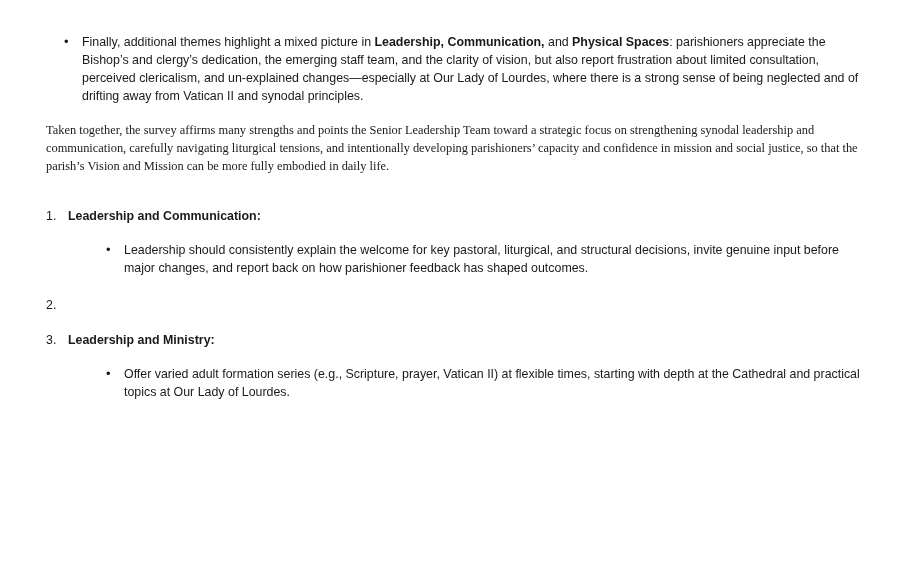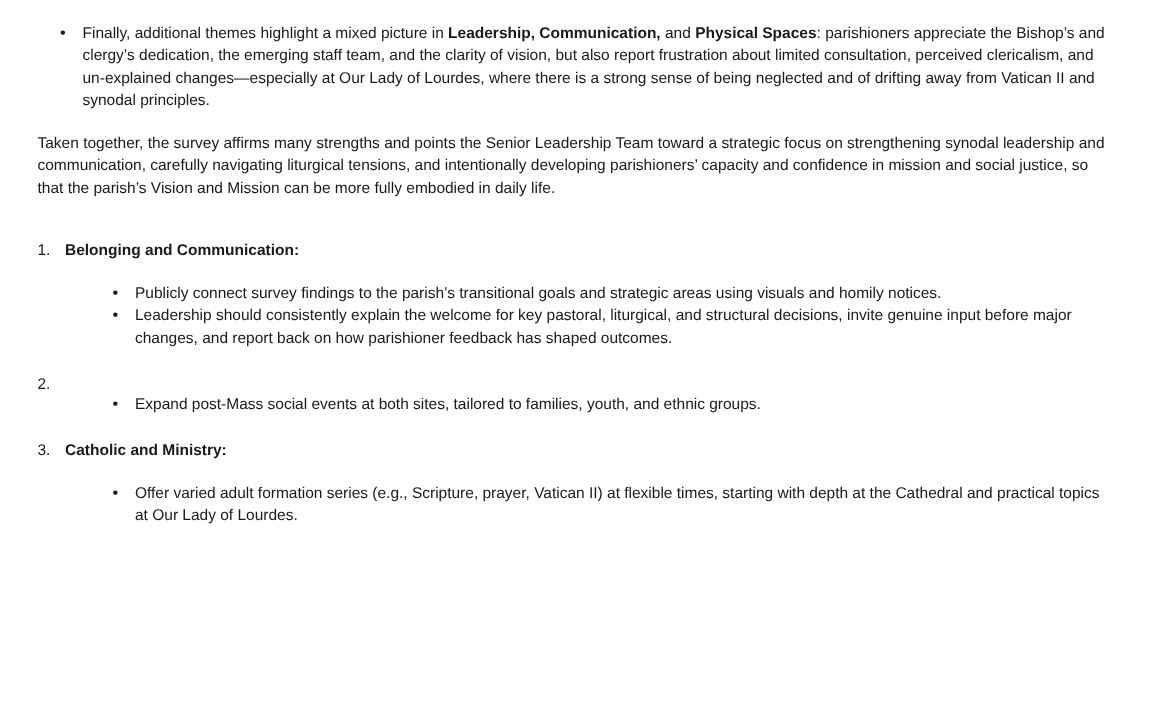--- a/index.html
+++ b/index.html
@@ -13,21 +13,21 @@
     font-family: "Liberation Sans", sans-serif;
     color: #1a1a1a;
     font-size: 12.4px;
     line-height: 1.45;
     overflow: hidden;
   }
   .page {
     position: relative;
     width: 923px;
     height: 580px;
-    padding: 0;
+    padding: 16px;
     box-sizing: border-box;
   }
   .content {
     padding: 18px 34px 0 30px;
     box-sizing: border-box;
   }
 
   
   ul.dot-list {
     list-style: none;
@@ -46,20 +46,21 @@
     top: -1px;
     font-size: 13px;
     line-height: 1.45;
     color: #1a1a1a;
   }
 
   
   p.para {
     margin: 0;
     padding: 0;
+    font-family: Liberation Serif, serif;
   }
   .gap-md { height: 16px; }
   .gap-lg { height: 19px; }
 
   
   .num-item {
     position: relative;
     padding-left: 22px;
     font-weight: bold;
     margin: 0;
@@ -110,43 +111,41 @@
 
     <p class="para">Taken together, the survey affirms many strengths and points the Senior Leadership Team toward a strategic focus on strengthening synodal leadership and communication, carefully navigating liturgical tensions, and intentionally developing parishioners’ capacity and confidence in mission and social justice, so that the parish’s Vision and Mission can be more fully embodied in daily life.</p>
 
     <div class="gap-md"></div>
 
 
     <div class="gap-md"></div>
 
     <div class="num-item">
       <span class="num">1.</span>
-      <span>Belonging and Communication:</span>
+      <span>Leadership and Communication:</span>
     </div>
     <div class="gap-md"></div>
     <ul class="sub-list">
-      <li>Publicly connect survey findings to the parish’s transitional goals and strategic areas using visuals and homily notices.</li>
       <li>Leadership should consistently explain the welcome for key pastoral, liturgical, and structural decisions, invite genuine input before major changes, and report back on how parishioner feedback has shaped outcomes.</li>
     </ul>
 
     <div class="gap-lg"></div>
 
     <div class="num-item">
       <span class="num">2.</span>
     </div>
     <div class="gap-md"></div>
     <ul class="sub-list">
-      <li>Expand post-Mass social events at both sites, tailored to families, youth, and ethnic groups.</li>
     </ul>
 
     <div class="gap-lg"></div>
 
     <div class="num-item">
       <span class="num">3.</span>
-      <span>Catholic and Ministry:</span>
+      <span>Leadership and Ministry:</span>
     </div>
     <div class="gap-md"></div>
     <ul class="sub-list">
       <li>Offer varied adult formation series (e.g., Scripture, prayer, Vatican II) at flexible times, starting with depth at the Cathedral and practical topics at Our Lady of Lourdes.</li>
     </ul>
 
   </div>
 </div>
 
 </body></html>

